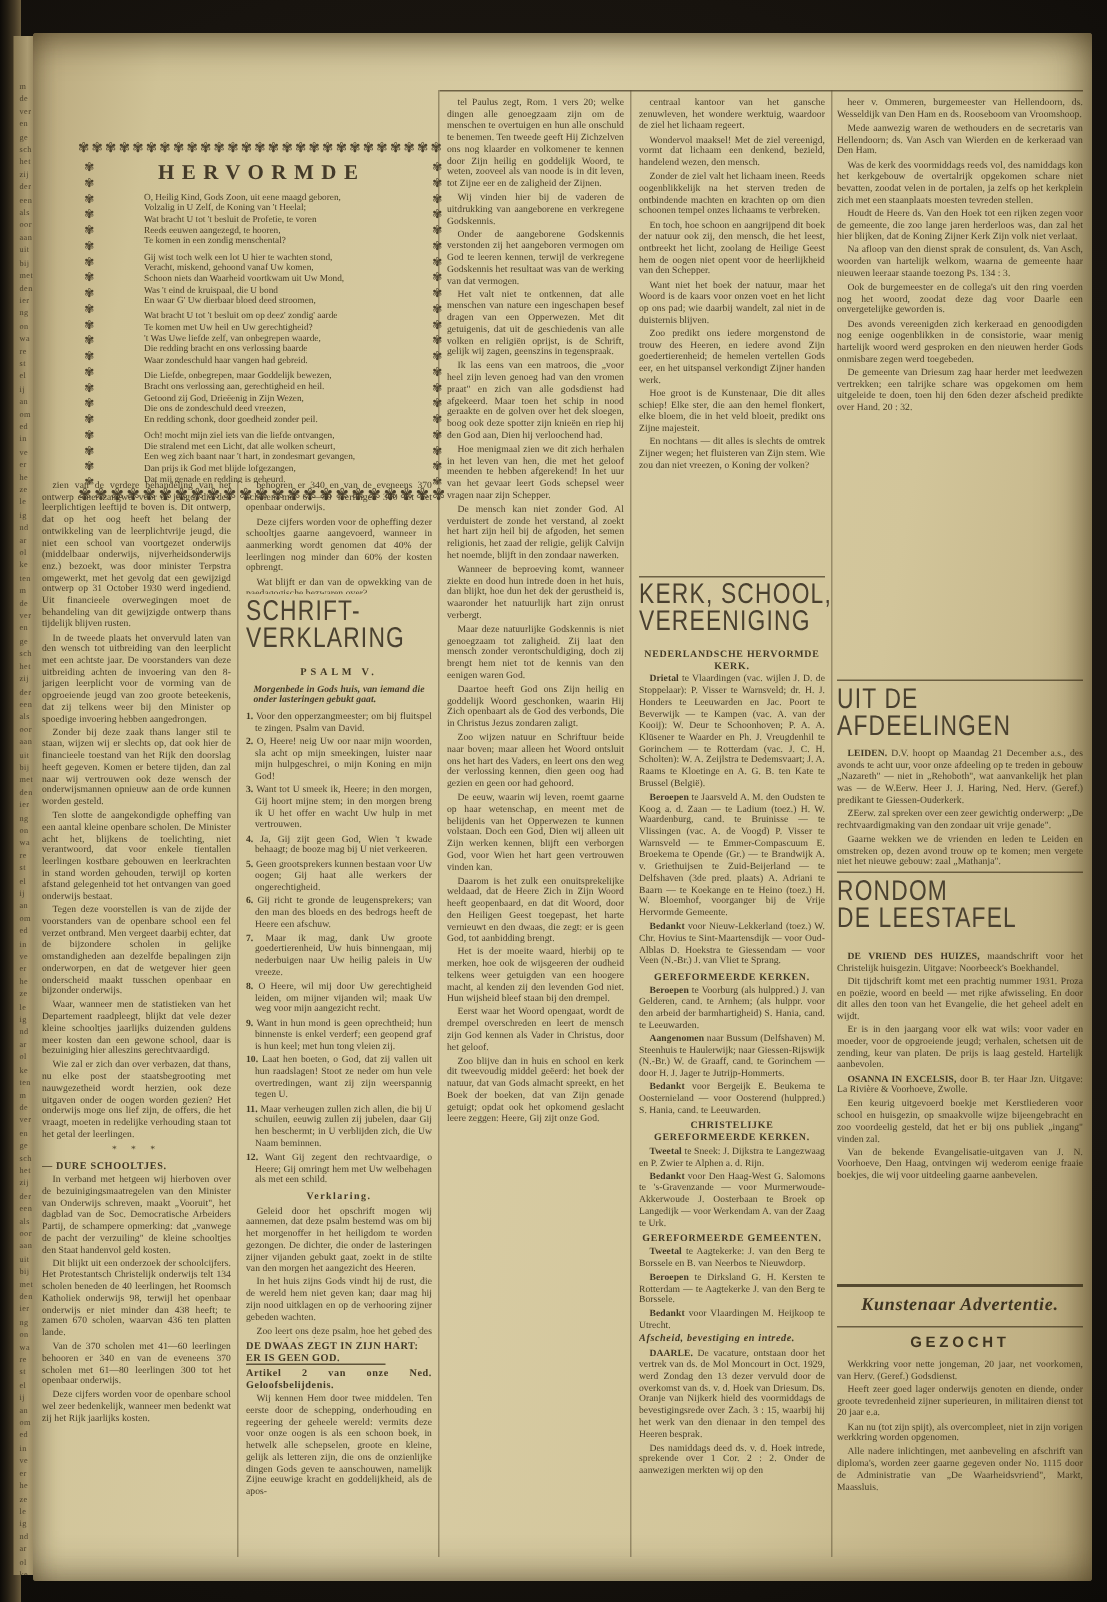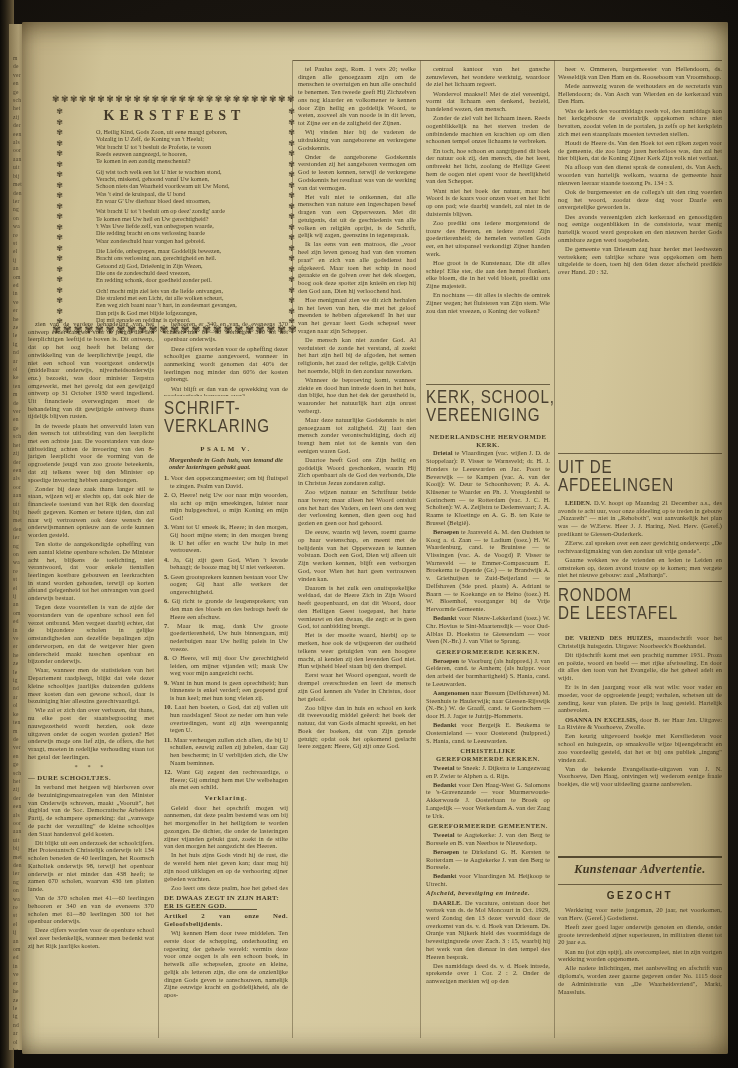--- a/index.html
+++ b/index.html
@@ -235,21 +235,21 @@
     <div class="vrule" style="left:270px;top:38px;height:978px;"></div>
     <div class="vrule" style="left:398px;top:38px;height:978px;"></div>
     <div class="vrule" style="left:532px;top:38px;height:978px;"></div>
 
     <div id="poembox">
       <div class="orn orn-top">✾✾✾✾✾✾✾✾✾✾✾✾✾✾✾✾✾✾✾✾✾✾✾✾✾✾✾✾✾✾✾✾✾✾✾✾✾✾✾✾</div>
       <div class="orn orn-bot">✾✾✾✾✾✾✾✾✾✾✾✾✾✾✾✾✾✾✾✾✾✾✾✾✾✾✾✾✾✾✾✾✾✾✾✾✾✾✾✾</div>
       <div class="orn orn-left">✾✾✾✾✾✾✾✾✾✾✾✾✾✾✾✾✾✾✾✾✾✾✾✾✾✾✾✾✾✾</div>
       <div class="orn orn-right">✾✾✾✾✾✾✾✾✾✾✾✾✾✾✾✾✾✾✾✾✾✾✾✾✾✾✾✾✾✾</div>
       <div id="poem-inner">
-        <div class="poem-title">KERSTFEEST</div>
+        <div class="poem-title">HERVORMDE</div>
         <div>
             <div class="stanza">
               <div>O, Heilig Kind, Gods Zoon, uit eene maagd geboren,</div>
               <div>Volzalig in U Zelf, de Koning van 't Heelal;</div>
               <div>Wat bracht U tot 't besluit de Profetie, te voren</div>
               <div>Reeds eeuwen aangezegd, te hooren,</div>
               <div>Te komen in een zondig menschental?</div>
             </div>
             <div class="stanza">
               <div>Gij wist toch welk een lot U hier te wachten stond,</div>

